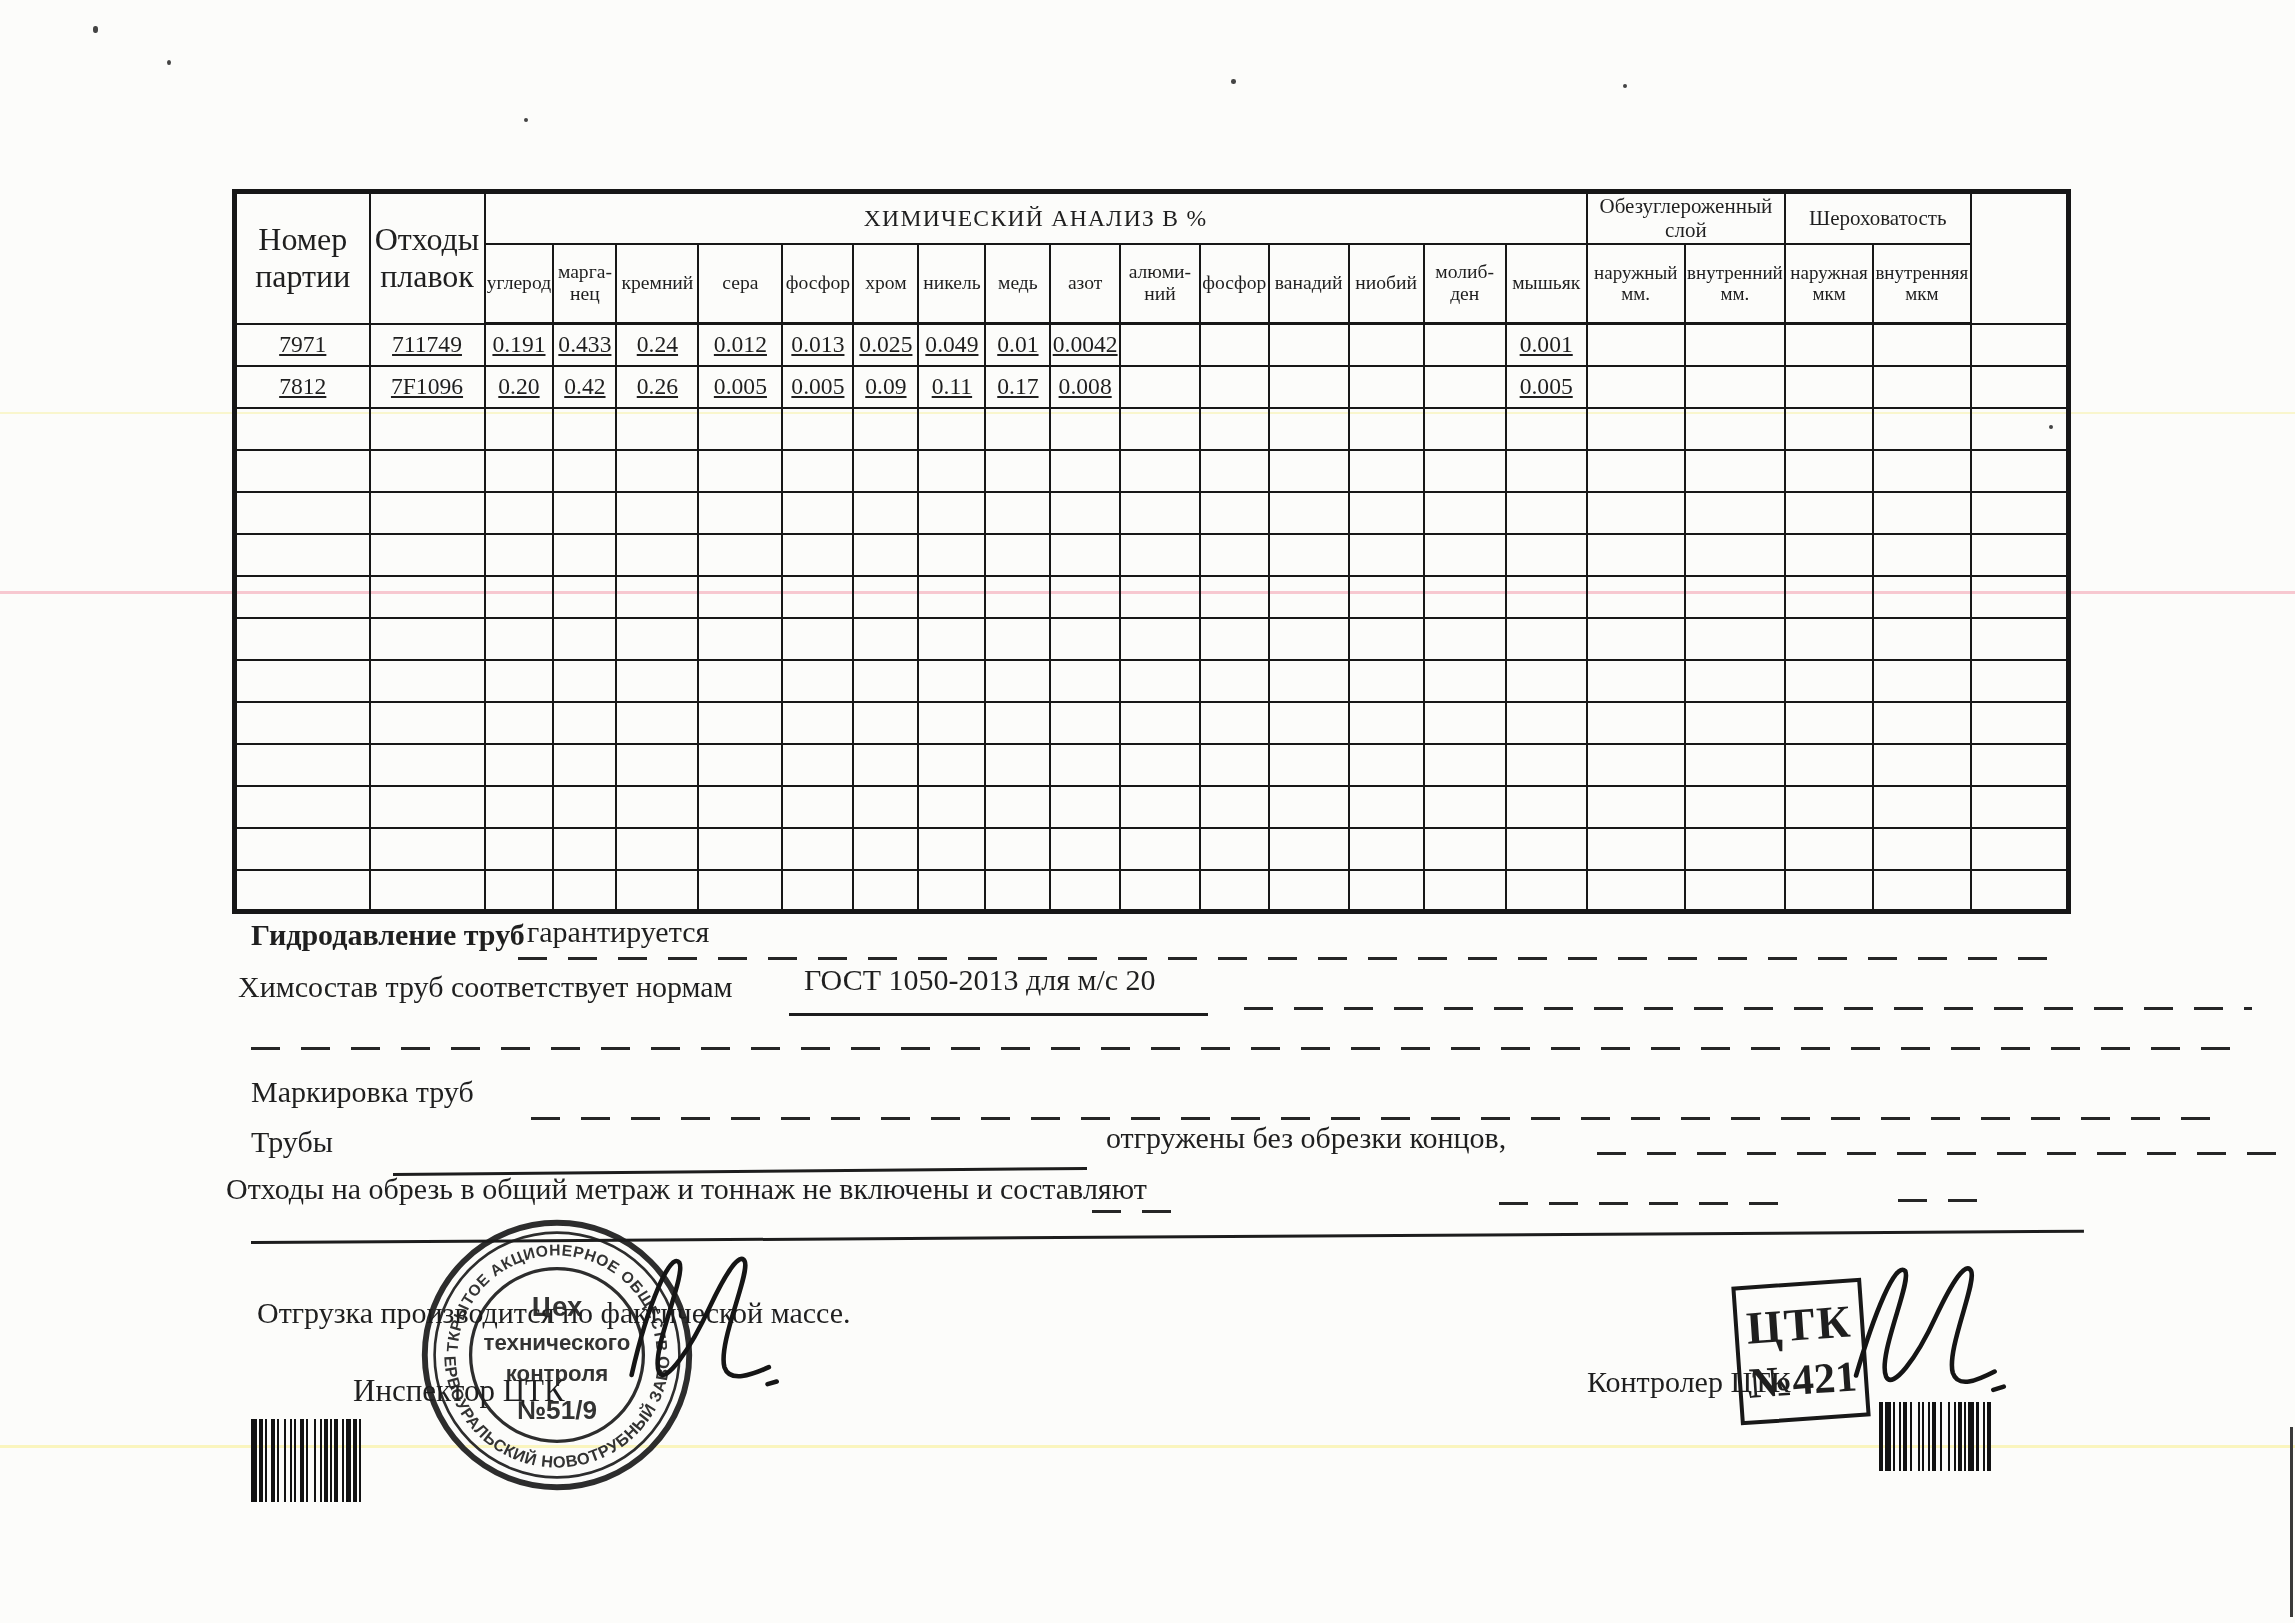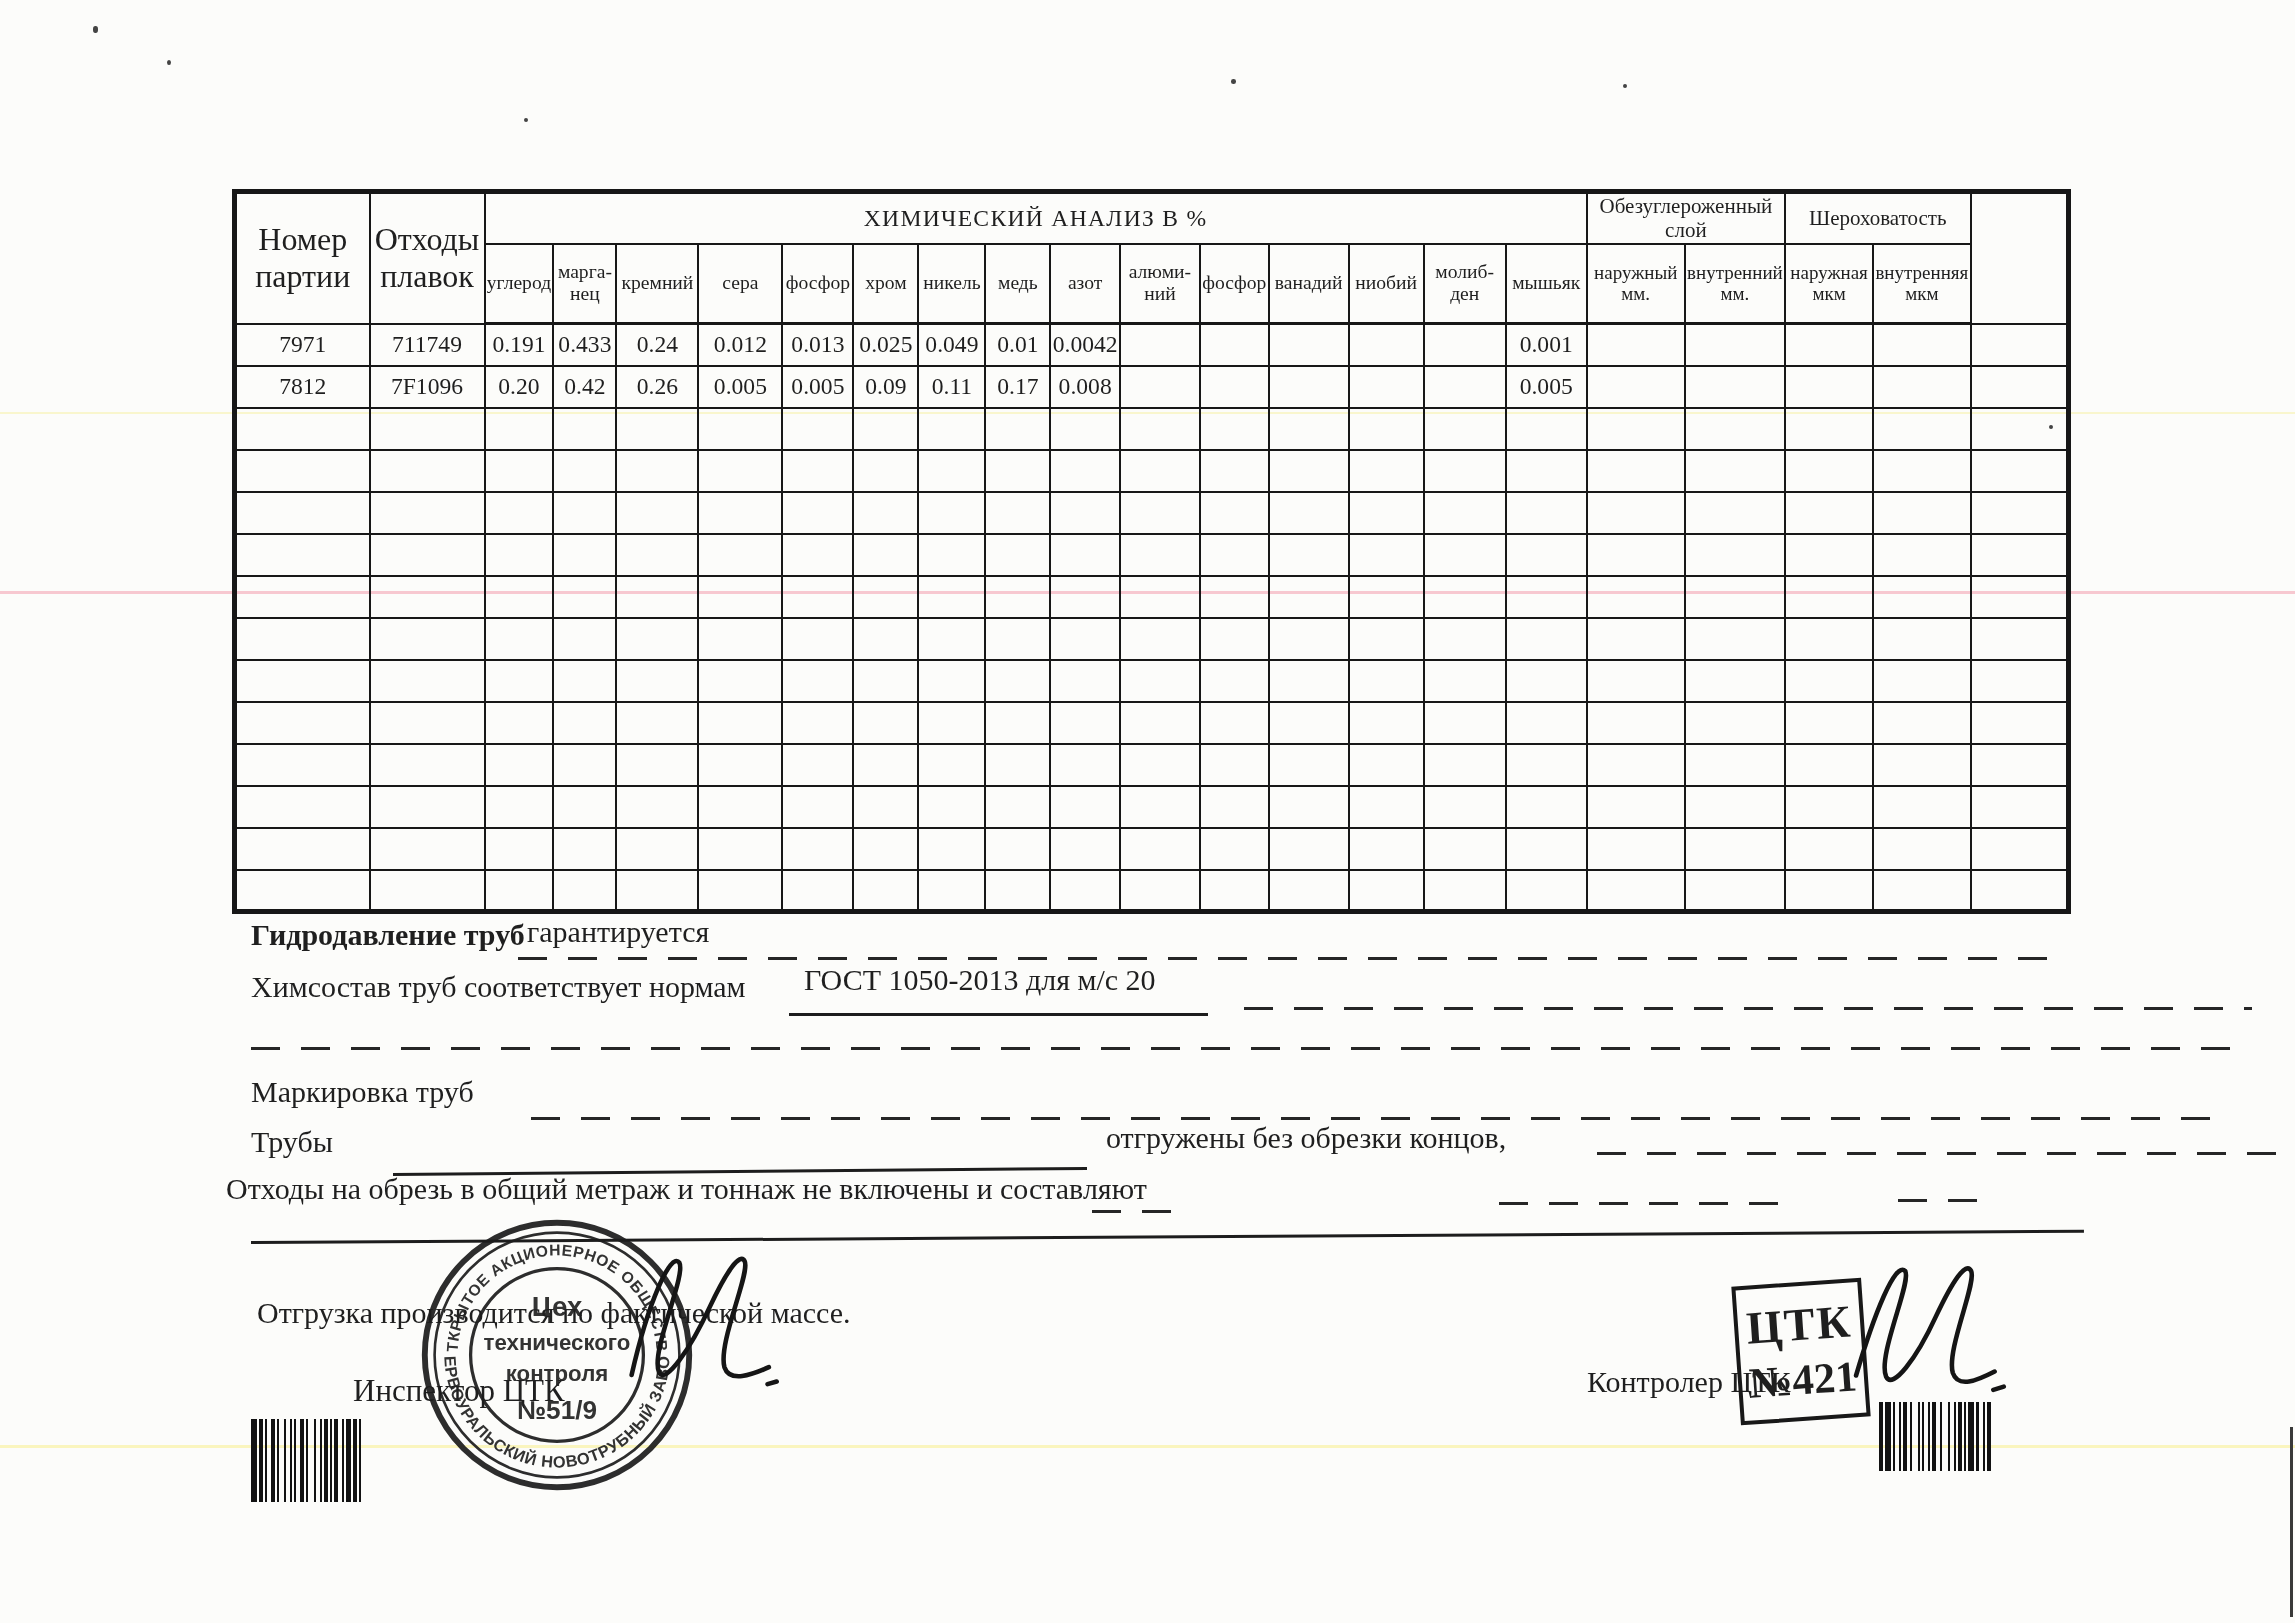--- a/index.html
+++ b/index.html
@@ -26,21 +26,21 @@
   }
   table.cert{border:5.2px solid var(--line);}
   tr.h1 th{font-size:21px;line-height:1.15;}
   tr.h1 th.side-head{font-size:32px;}
   tr.h1 th.chem-title{font-size:23.6px;letter-spacing:1.3px;border-bottom-width:2.6px;}
   tr.h1{height:52px;}
   tr.h2{height:80px;}
   tr.h2 th{font-size:19.6px;line-height:1.12;border-bottom-width:3.3px;}
   tr.h2 th.unit{font-size:19px;margin-left:24px;}
   td.thickR, th.thickR{border-right-width:4.6px;}
-  tbody tr{height:42px;}
+  tbody tr{height:42px;text-decoration:underline;}
   tbody td{font-size:23.6px;}
   
   .abs{position:absolute;}
   .note{font-size:30px;white-space:nowrap;}
   .dashes{
     height:2.6px;
     background:
       repeating-linear-gradient(90deg, #262626 0 29px, transparent 29px 50px),
       repeating-linear-gradient(90deg, transparent 0 151px, #fcfcfa 151px 196px);
   }
@@ -472,21 +472,21 @@
           <td></td>
           <td></td>
         </tr>
       </tbody>
   </table>
 
   <div class="abs note" style="left:251px;top:918px;font-weight:bold;">Гидродавление труб</div>
   <div class="abs note" style="left:527px;top:915px;">гарантируется</div>
   <div class="abs dashes" style="left:518px;top:957px;width:1538px;"></div>
 
-  <div class="abs note" style="left:251px;top:970px;">Химсостав труб соответствует нормам</div>
+  <div class="abs note" style="left:238px;top:970px;">Химсостав труб соответствует нормам</div>
   <div class="abs note" style="left:804px;top:963px;">ГОСТ 1050-2013 для м/с 20</div>
   <div class="abs solidline" style="left:789px;top:1013px;width:419px;"></div>
   <div class="abs dashes" style="left:1244px;top:1007px;width:1008px;"></div>
 
   <div class="abs dashes" style="left:251px;top:1047px;width:1990px;"></div>
 
   <div class="abs note" style="left:251px;top:1075px;">Маркировка труб</div>
   <div class="abs dashes" style="left:531px;top:1117px;width:1682px;"></div>
 
   <div class="abs note" style="left:251px;top:1125px;">Трубы</div>

